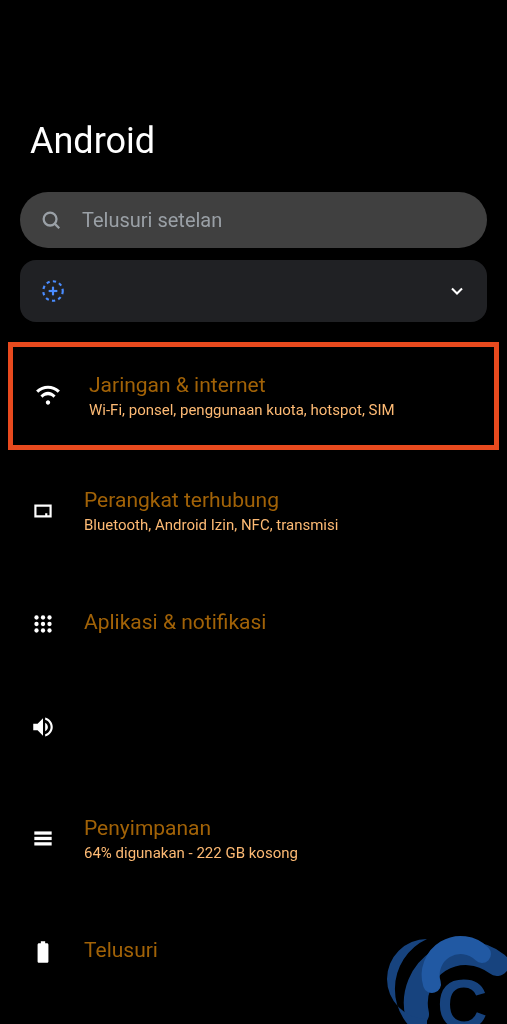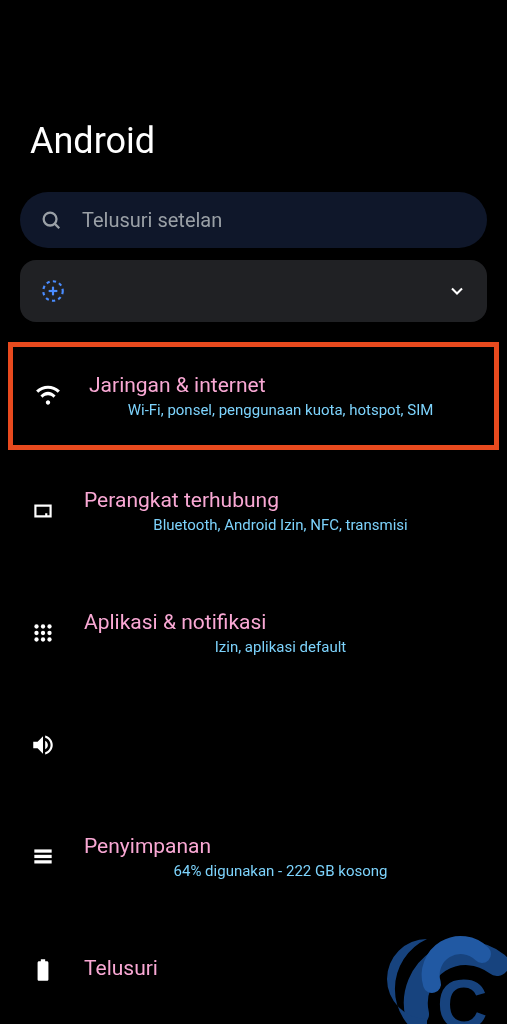--- a/index.html
+++ b/index.html
@@ -19,21 +19,21 @@
     }
     
     .page-title {
       font-size: 36px;
       font-weight: 400;
       padding: 120px 30px 30px 30px;
     }
     
     .search-bar {
       margin: 0 20px;
-      background: #0f172a;
+      background: #404040;
       border-radius: 30px;
       padding: 16px 20px;
       display: flex;
       align-items: center;
       gap: 20px;
     }
     
     .search-icon {
       width: 22px;
       height: 22px;
@@ -91,28 +91,27 @@
       justify-content: center;
     }
     
     .item-content {
       flex: 1;
     }
     
     .item-title {
       font-size: 21px;
       font-weight: 400;
-      color: #f9a8d4;
+      color: #a16207;
       margin-bottom: 4px;
     }
     
     .item-subtitle {
       font-size: 15px;
-      color: #7dd3fc;
-      text-align: center;
+      color: #fdba74;
     }
     
     .watermark {
       position: absolute;
       bottom: -20px;
       right: -10px;
       width: 160px;
       height: 160px;
       opacity: 0.9;
     }
@@ -182,21 +181,20 @@
         <circle cx="6" cy="12" r="2"></circle>
         <circle cx="12" cy="12" r="2"></circle>
         <circle cx="18" cy="12" r="2"></circle>
         <circle cx="6" cy="18" r="2"></circle>
         <circle cx="12" cy="18" r="2"></circle>
         <circle cx="18" cy="18" r="2"></circle>
       </svg>
     </span>
     <div class="item-content">
       <div class="item-title">Aplikasi &amp; notifikasi</div>
-      <div class="item-subtitle">Izin, aplikasi default</div>
     </div>
   </div>
 
   <div class="settings-item">
     <span class="item-icon">
       <svg viewBox="0 0 24 24" fill="#fff">
         <path d="M3 9v6h4l5 5V4L7 9H3zm13.5 3c0-1.77-1.02-3.29-2.5-4.03v8.05c1.48-.73 2.5-2.25 2.5-4.02zM14 3.23v2.06c2.89.86 5 3.54 5 6.71s-2.11 5.85-5 6.71v2.06c4.01-.91 7-4.49 7-8.77s-2.99-7.86-7-8.77z"></path>
       </svg>
     </span>
   </div>

